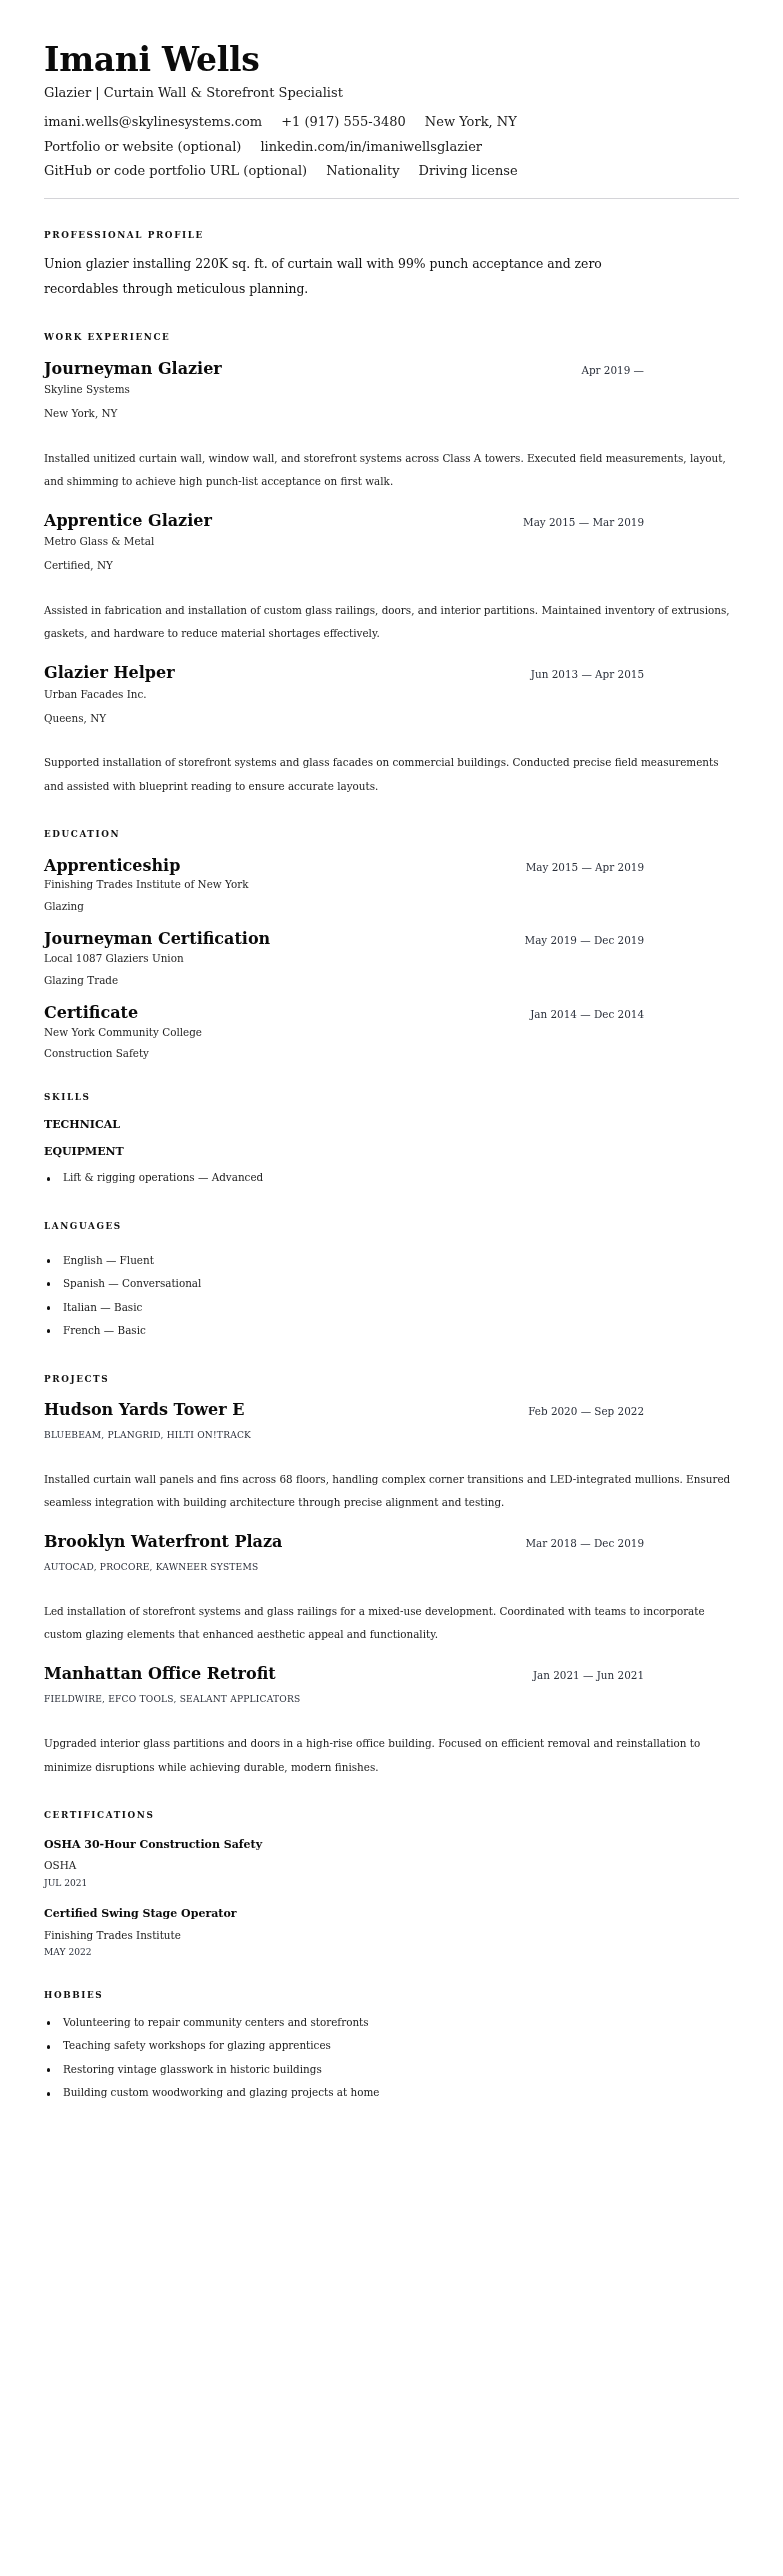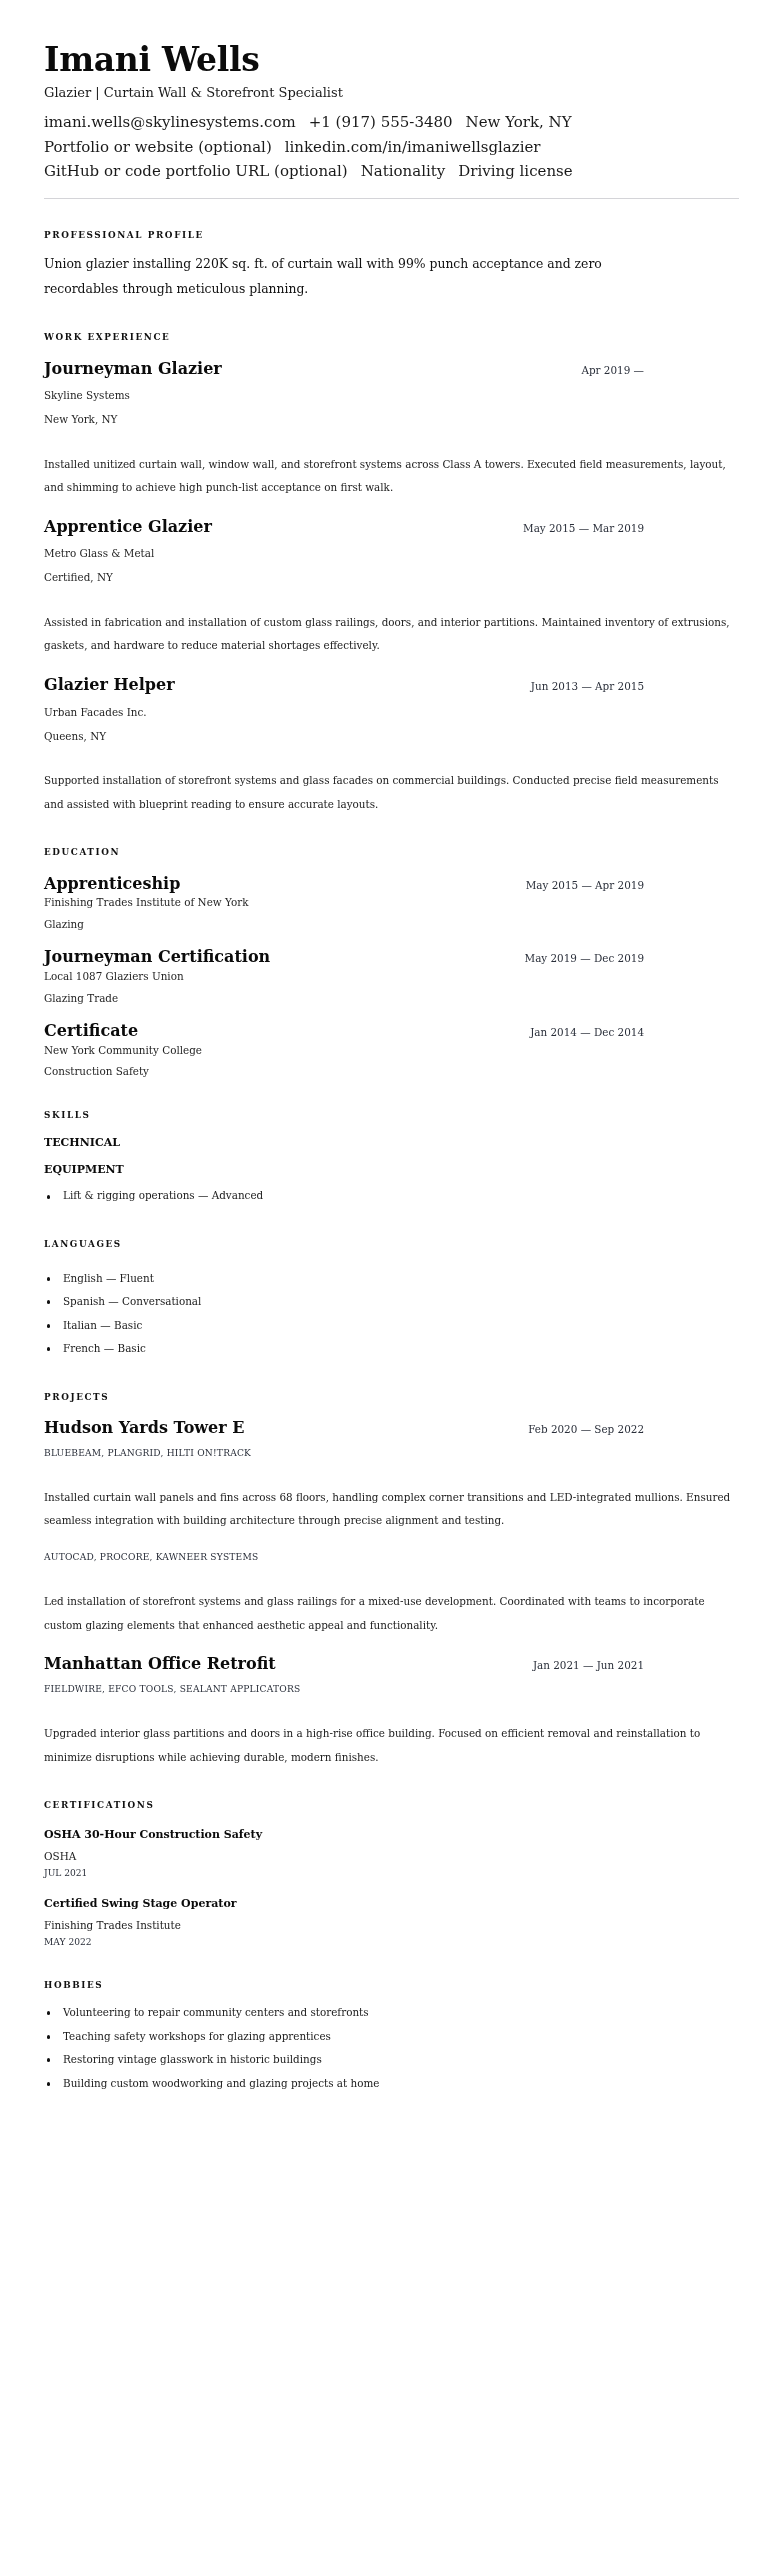--- a/index.html
+++ b/index.html
@@ -21,25 +21,25 @@
       color: #0b0b0b;
       letter-spacing: -0.3px;
     }
     .headline {
       font-size: 13px;
       line-height: 18.3px;
       margin-top: 5.2px;
       color: #1a1a1a;
     }
     .contact-row {
-      font-size: 15px;
+      font-size: 13px;
       line-height: 14.4px;
       color: #1a1a1a;
       display: flex;
-      gap: 13px;
+      gap: 19px;
       flex-wrap: wrap;
     }
     .contact-row.first { margin-top: 13px; }
     .contact-row + .contact-row { margin-top: 9.8px; }
     .divider {
       height: 1.3px;
       background: #d4d4d8;
       margin-top: 19.6px;
       width: 695px;
     }
@@ -74,21 +74,21 @@
     }
     .entry-date {
       font-size: 10.4px;
       line-height: 14.4px;
       color: #2a2f3a;
     }
     .entry-sub {
       font-size: 10.4px;
       line-height: 14.4px;
       color: #1f1f1f;
-      margin-top: 11px;
+      margin-top: 5px;
     }
     .entry-sub + .entry-sub { margin-top: 9.8px; }
     .entry-desc {
       font-size: 10.4px;
       line-height: 23.5px;
       color: #1a1a1a;
       margin-top: 26px;
       width: 695px;
     }
     .edu-entry { margin-top: 17px; }
@@ -291,20 +291,24 @@
     <div class="entry first">
       <div class="entry-head">
         <div class="entry-title">Hudson Yards Tower E</div>
         <div class="entry-date">Feb 2020 — Sep 2022</div>
       </div>
       <div class="tech-stack">Bluebeam, PlanGrid, Hilti ON!Track</div>
       <p class="proj-desc">Installed curtain wall panels and fins across 68 floors, handling complex corner transitions and LED-integrated mullions. Ensured seamless integration with building architecture through precise alignment and testing.</p>
     </div>
 
     <div class="entry">
+      <div class="entry-head">
+        <div class="entry-title">Brooklyn Waterfront Plaza</div>
+        <div class="entry-date">Mar 2018 — Dec 2019</div>
+      </div>
       <div class="tech-stack">AutoCAD, Procore, Kawneer Systems</div>
       <p class="proj-desc">Led installation of storefront systems and glass railings for a mixed-use development. Coordinated with teams to incorporate custom glazing elements that enhanced aesthetic appeal and functionality.</p>
     </div>
 
     <div class="entry">
       <div class="entry-head">
         <div class="entry-title">Manhattan Office Retrofit</div>
         <div class="entry-date">Jan 2021 — Jun 2021</div>
       </div>
       <div class="tech-stack">Fieldwire, EFCO Tools, Sealant Applicators</div>

